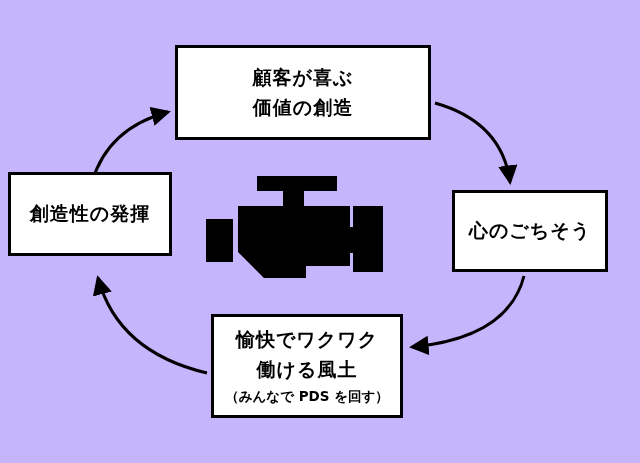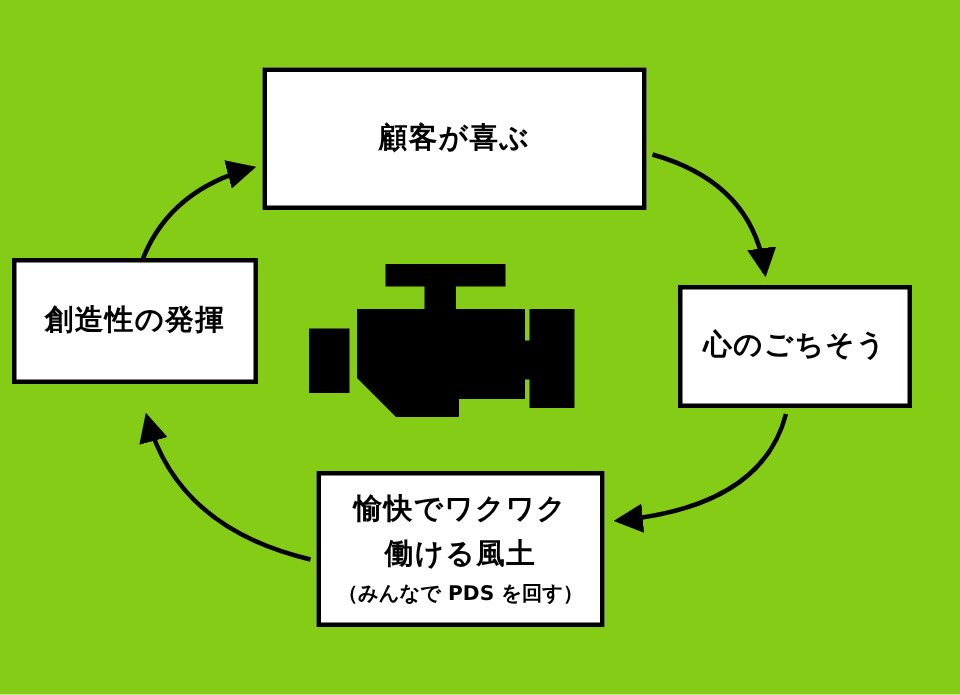--- a/index.html
+++ b/index.html
@@ -5,21 +5,21 @@
   html, body {
     margin: 0;
     padding: 0;
     background: #ffffff;
     font-family: "DejaVu Sans", "Liberation Sans", sans-serif;
   }
   .canvas {
     position: relative;
     width: 640px;
     height: 463px;
-    background: #84cc16;
+    background: #c4b5fd;
     overflow: hidden;
   }
   .layer-svg {
     position: absolute;
     left: 0;
     top: 0;
     width: 640px;
     height: 463px;
   }
   .node {
@@ -78,20 +78,21 @@
 
       <rect x="206" y="219" width="27" height="43"></rect>
 
       <rect x="338" y="227" width="16" height="26"></rect>
       <rect x="353" y="206" width="30" height="66"></rect>
     </g>
   </svg>
 
   <div class="node node-top">
     <div class="line-main">顧客が喜ぶ</div>
+    <div class="line-main">価値の創造</div>
   </div>
 
   <div class="node node-right">
     <div class="line-main">心のごちそう</div>
   </div>
 
   <div class="node node-bottom">
     <div class="line-main">愉快でワクワク</div>
     <div class="line-main">働ける風土</div>
     <div class="line-small">（みんなで PDS を回す）</div>

